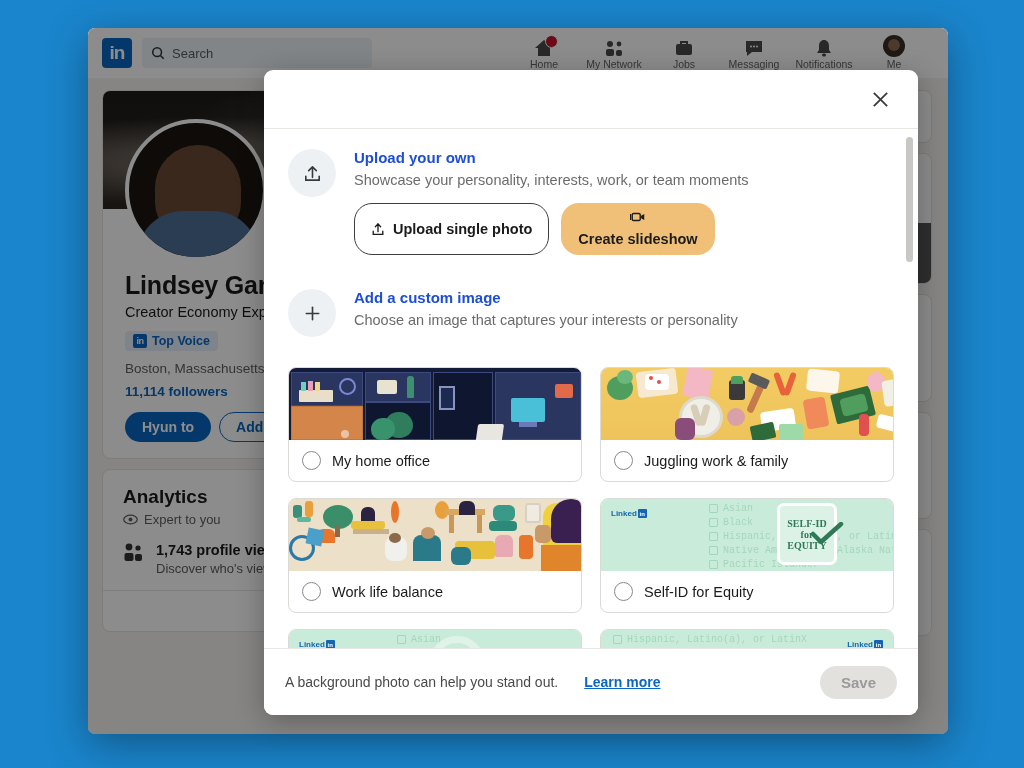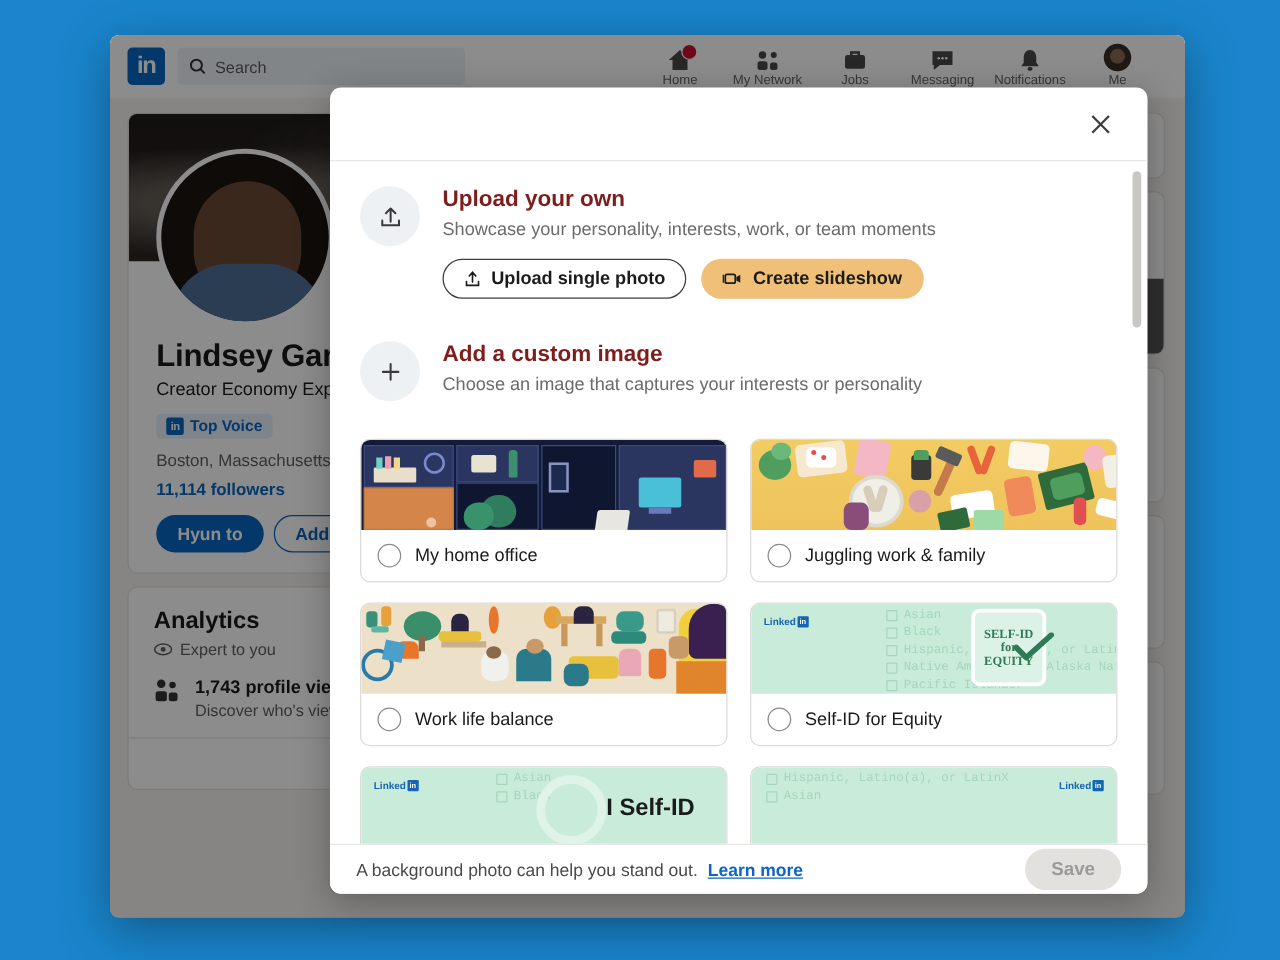--- a/index.html
+++ b/index.html
@@ -176,36 +176,37 @@
   .m-body { flex: 1; overflow: hidden; position: relative; }
   .m-scroll { padding: 20px 24px 0 24px; height: 100%; overflow: hidden; }
 
   .opt-row { display: flex; gap: 18px; align-items: flex-start; }
   .opt-circle {
     width: 48px; height: 48px; border-radius: 50%;
     background: #eef1f4; flex: none;
     display: flex; align-items: center; justify-content: center;
     color: #4a4a4a;
   }
-  .opt-title { font-size: 18px; font-weight: 600; color: #7f1d1d; }
+  .opt-title { font-size: 15px; font-weight: 600; color: #1d4ed8; }
   .opt-sub { font-size: 14.5px; color: #6b6b6b; margin-top: 6px; }
   .opt-btns { display: flex; gap: 12px; margin-top: 15px; }
   .btn-outline {
     display: inline-flex; align-items: center; gap: 8px;
     border: 1.5px solid #3d3d3d; background: #fff; color: #1b1b1b;
     border-radius: 18px; padding: 7px 16px;
     font-size: 14.5px; font-weight: 600;
     font-family: "Liberation Sans", sans-serif;
   }
   .btn-amber {
     display: inline-flex; align-items: center; gap: 8px;
     border: none; background: #f0c078; color: #1b1b1b;
     border-radius: 18px; padding: 8px 17px;
     font-size: 14.5px; font-weight: 700;
     font-family: "Liberation Sans", sans-serif;
+    flex-direction: column;
   }
 
   .opt-row-2 { margin-top: 34px; }
 
   
   .grid {
     display: grid; grid-template-columns: 1fr 1fr;
     gap: 16px 18px; margin-top: 30px;
   }
   .img-card {
@@ -251,22 +252,22 @@
     display: flex; align-items: flex-end; gap: 1px;
   }
   .li-mini-sq {
     background: #1466b3; color: #fff; width: 9px; height: 9px;
     border-radius: 1px; display:flex; align-items:center; justify-content:center;
     font-size: 6px;
   }
 
   
   .m-foot {
-    height: 40px; flex: none;
-    display: flex; align-items: center; gap: 4px;
+    height: 67px; flex: none;
+    display: flex; align-items: center; gap: 22px;
     padding: 0 21px;
     border-top: 1px solid #e9e7e4;
     background: #fff;
   }
   .foot-txt { font-size: 14px; color: #4a4a4a; }
   .foot-link { font-size: 14px; color: #0a66c2; font-weight: 700; margin-left: 4px; }
   .btn-save {
     margin-left: auto;
     background: #e3e1de; color: #9a9a9a; border: none;
     border-radius: 17px; padding: 8px 21px;

